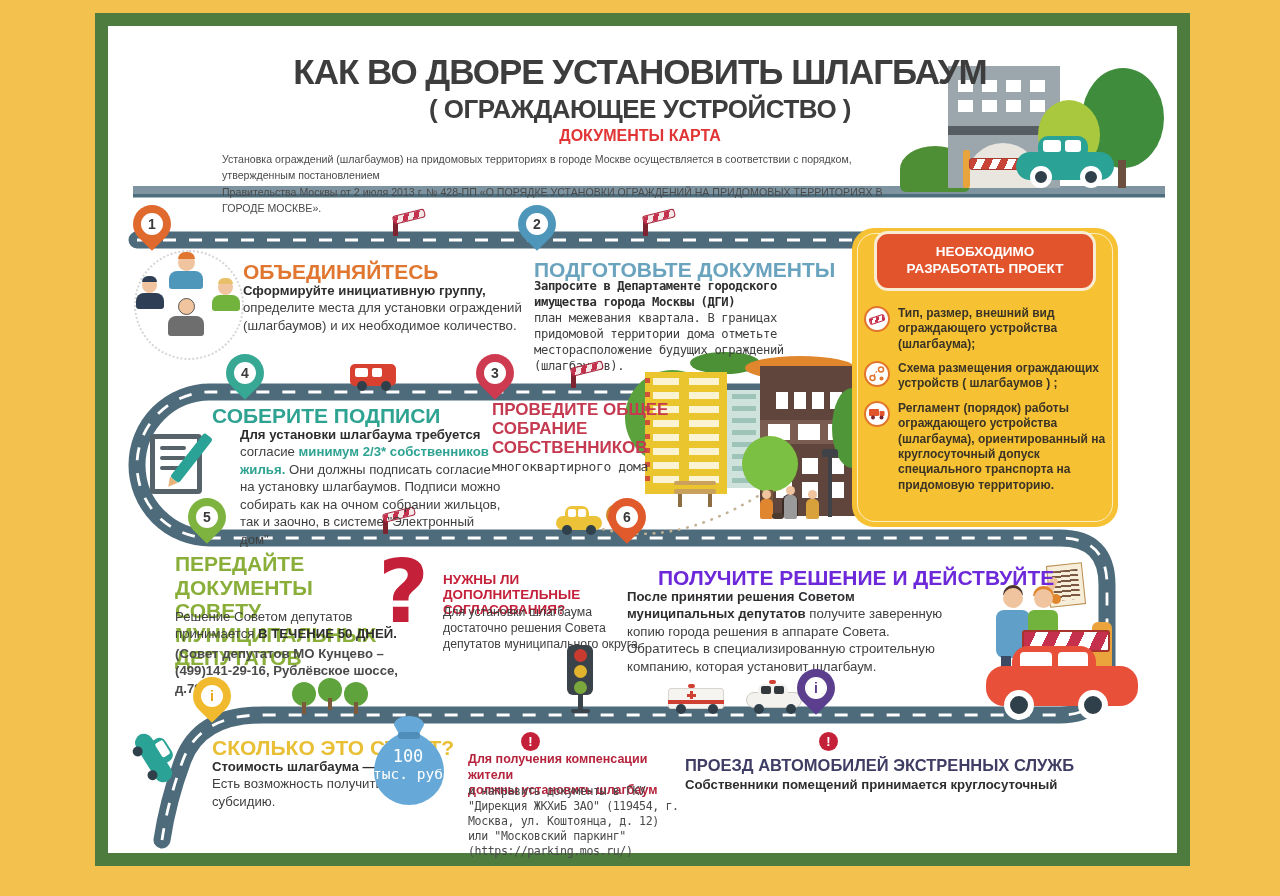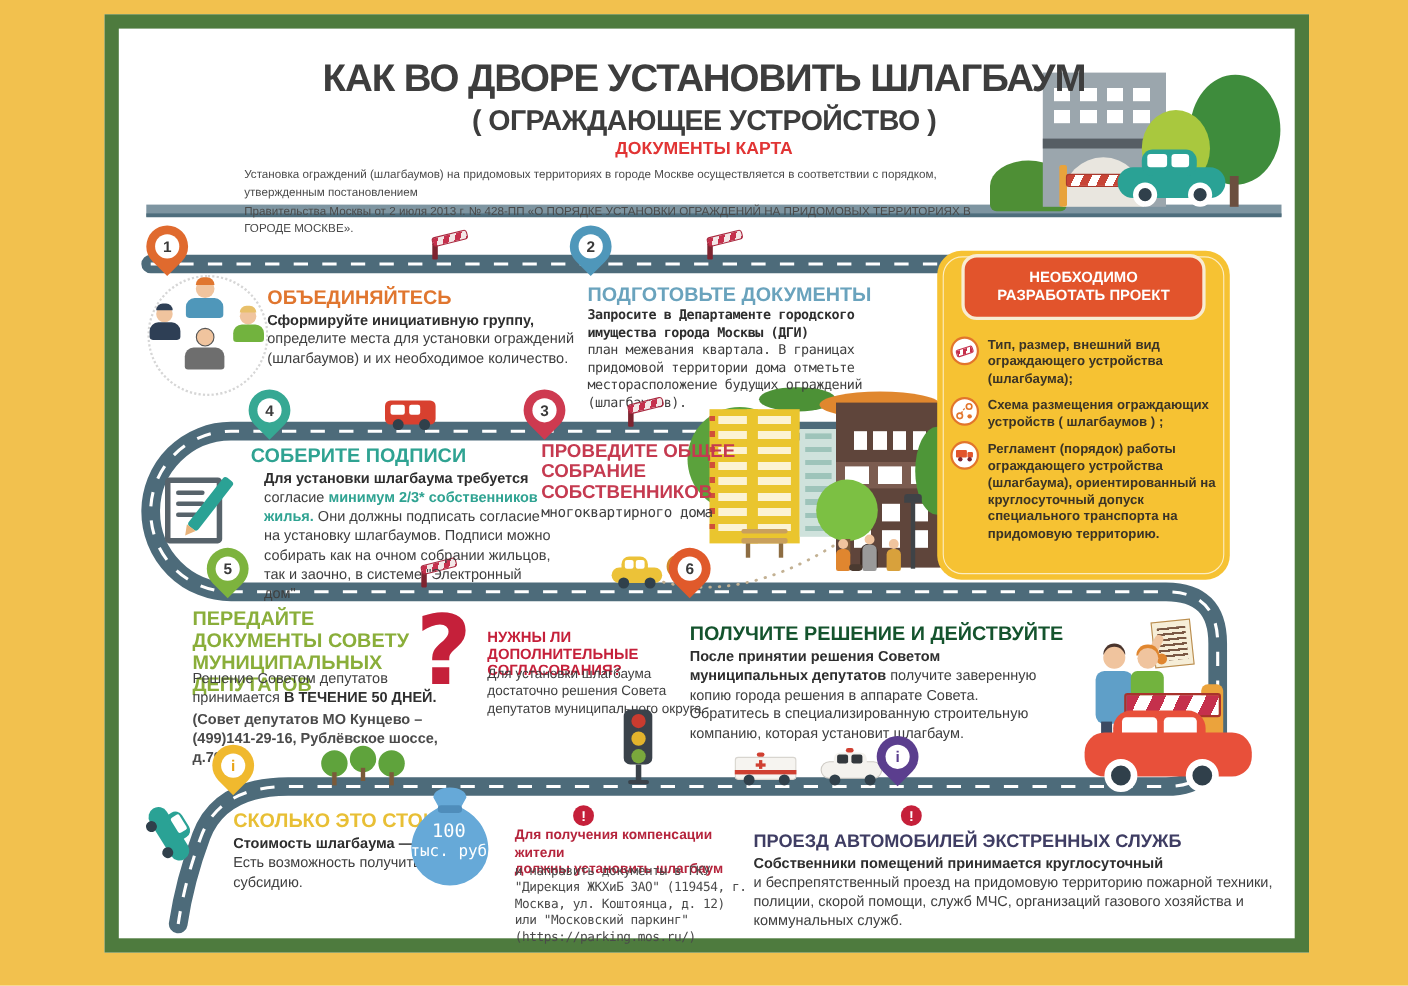--- a/index.html
+++ b/index.html
@@ -6,21 +6,21 @@
   body{position:relative;background:#f2c14e;overflow:hidden;font-family:"Liberation Sans",sans-serif;color:#3f3f3f}
   .abs{position:absolute}
   
   .card{position:absolute;left:95px;top:13px;width:1095px;height:853px;background:#fff;border:13px solid #4e7b3e;box-sizing:border-box;z-index:0}
   
   .title{position:absolute;left:200px;top:52px;width:880px;text-align:center;font-size:35px;font-weight:700;letter-spacing:-1px;color:#3d3d3d;z-index:3}
   .subtitle{position:absolute;left:200px;top:94px;width:880px;text-align:center;font-size:26px;font-weight:700;letter-spacing:-0.5px;color:#3d3d3d;z-index:3}
   .kicker{position:absolute;left:200px;top:127px;width:880px;text-align:center;font-size:16px;font-weight:700;color:#e13434;z-index:3}
   .intro{position:absolute;left:222px;top:151px;width:680px;font-size:10.6px;line-height:1.55;color:#4a4a4a;z-index:3}
   
-  .h-step{position:absolute;font-weight:700;font-size:18px;z-index:3;line-height:1.12}
+  .h-step{position:absolute;font-weight:700;font-size:21px;z-index:3;line-height:1.12}
   .t-body{position:absolute;font-size:13.2px;line-height:1.32;z-index:3}
   .mono{font-family:"DejaVu Sans Mono",monospace;font-size:12.2px;letter-spacing:-0.4px}
   b.lead{color:#2e2e2e}
   .hl-teal{color:#2fa392;font-weight:700}
   
   svg.roads{position:absolute;left:0;top:0;z-index:1}
   
   .pin{position:absolute;width:38px;height:38px;border-radius:50% 50% 50% 0;transform:rotate(-45deg);z-index:4}
   .pin>b{position:absolute;left:8px;top:8px;width:22px;height:22px;border-radius:50%;background:#fff;transform:rotate(45deg);display:flex;align-items:center;justify-content:center;font-style:normal;font-weight:700;font-size:14px;color:#3a3a3a}
   .alert{position:absolute;width:19px;height:19px;border-radius:50%;background:#c5203a;color:#fff;font-weight:700;font-size:13px;display:flex;align-items:center;justify-content:center;z-index:4}
@@ -182,21 +182,21 @@
 </div>
 
 <div class="pin" style="left:226px;top:354px;background:#36a893">
     <b>4</b>
   </div>
 <div class="doc"></div>
 <div class="doc-line" style="left:160px;top:446px;width:26px"></div>
 <div class="doc-line" style="left:160px;top:456px;width:26px"></div>
 <div class="doc-line" style="left:160px;top:466px;width:20px"></div>
 <div class="pencil"></div>
-<div class="h-step" style="left:228px;top:404px;color:#2fa392">СОБЕРИТЕ ПОДПИСИ</div>
+<div class="h-step" style="left:212px;top:404px;color:#2fa392">СОБЕРИТЕ ПОДПИСИ</div>
 <div class="t-body" style="left:240px;top:426px;width:264px">
   <b class="lead">Для установки шлагбаума требуется</b><br>
   <span>согласие </span><span class="hl-teal">минимум 2/3* собственников жилья.</span><span> Они должны подписать согласие на установку шлагбаумов. Подписи можно собирать как на очном собрании жильцов, так и заочно, в системе "Электронный дом"</span>
 </div>
 
 <div class="pin" style="left:476px;top:354px;background:#ce3a50">
     <b>3</b>
   </div>
 <div class="h-step" style="left:492px;top:400px;width:185px;font-size:17px;color:#c53a50">ПРОВЕДИТЕ ОБЩЕЕ СОБРАНИЕ СОБСТВЕННИКОВ</div>
 <div class="t-body mono" style="left:492px;top:458px;font-size:13px">многоквартирного дома</div>
@@ -253,21 +253,21 @@
   <div style="margin-top:2px;font-weight:600;color:#4a4a4a">(Совет депутатов МО Кунцево – (499)141-29-16, Рублёвское шоссе, д.79)</div>
 </div>
 
 <div class="qmark">?</div>
 <div class="h-step" style="left:443px;top:572px;width:200px;font-size:13.5px;color:#c5203a">НУЖНЫ ЛИ ДОПОЛНИТЕЛЬНЫЕ СОГЛАСОВАНИЯ?</div>
 <div class="t-body" style="left:443px;top:604px;width:215px;font-size:12.3px">Для установки шлагбаума достаточно решения Совета депутатов муниципального округа.</div>
 
 <div class="pin" style="left:608px;top:498px;background:#e05a2b">
     <b>6</b>
   </div>
-<div class="h-step" style="left:627px;top:566px;color:#14532d">ПОЛУЧИТЕ РЕШЕНИЕ И ДЕЙСТВУЙТЕ</div>
+<div class="h-step" style="left:658px;top:566px;color:#6d28d9">ПОЛУЧИТЕ РЕШЕНИЕ И ДЕЙСТВУЙТЕ</div>
 <div class="t-body" style="left:627px;top:588px;width:338px">
   <b class="lead">После принятии решения Советом муниципальных депутатов</b><span> получите заверенную копию города решения в аппарате Совета. Обратитесь в специализированную строительную компанию, которая установит шлагбаум.</span>
 </div>
 
 <div class="veh" style="left:556px;top:516px;width:46px;height:14px;background:#ecc238;border-radius:7px"></div>
 <div class="veh" style="left:565px;top:506px;width:24px;height:14px;background:#ecc238;border-radius:7px 7px 0 0"></div>
 <div class="veh" style="left:568px;top:509px;width:8px;height:8px;background:#fff;border-radius:2px"></div>
 <div class="veh" style="left:578px;top:509px;width:8px;height:8px;background:#fff;border-radius:2px"></div>
 <div class="wheel" style="left:562px;top:525px;width:10px;height:10px"></div>
 <div class="wheel" style="left:586px;top:525px;width:10px;height:10px"></div>
@@ -360,14 +360,13 @@
 <div class="t-body" style="left:468px;top:752px;width:215px;font-size:12.5px;font-weight:700;color:#b5243c;line-height:1.25">
   <span>Для получения компенсации жители</span><br>
   <span>должны установить шлагбаум</span>
 </div>
 <div class="t-body mono" style="left:468px;top:784px;width:212px;font-size:11.6px;line-height:1.3;color:#4a4a4a">и направить документы в ГКУ "Дирекция ЖКХиБ ЗАО" (119454, г. Москва, ул. Коштоянца, д. 12) или "Московский паркинг" (https://parking.mos.ru/)</div>
 
 <div class="alert" style="left:819px;top:732px">!</div>
 <div class="h-step" style="left:685px;top:756px;font-size:16.5px;color:#3f3d63">ПРОЕЗД АВТОМОБИЛЕЙ ЭКСТРЕННЫХ СЛУЖБ</div>
 <div class="t-body" style="left:685px;top:776px;width:478px">
   <b class="lead">Собственники помещений принимается круглосуточный</b><br>
-  <span>и беспрепятственный проезд на придомовую территорию пожарной техники, полиции, скорой помощи, служб МЧС, организаций газового хозяйства и коммунальных служб.</span>
 </div>
 
 </body></html>

